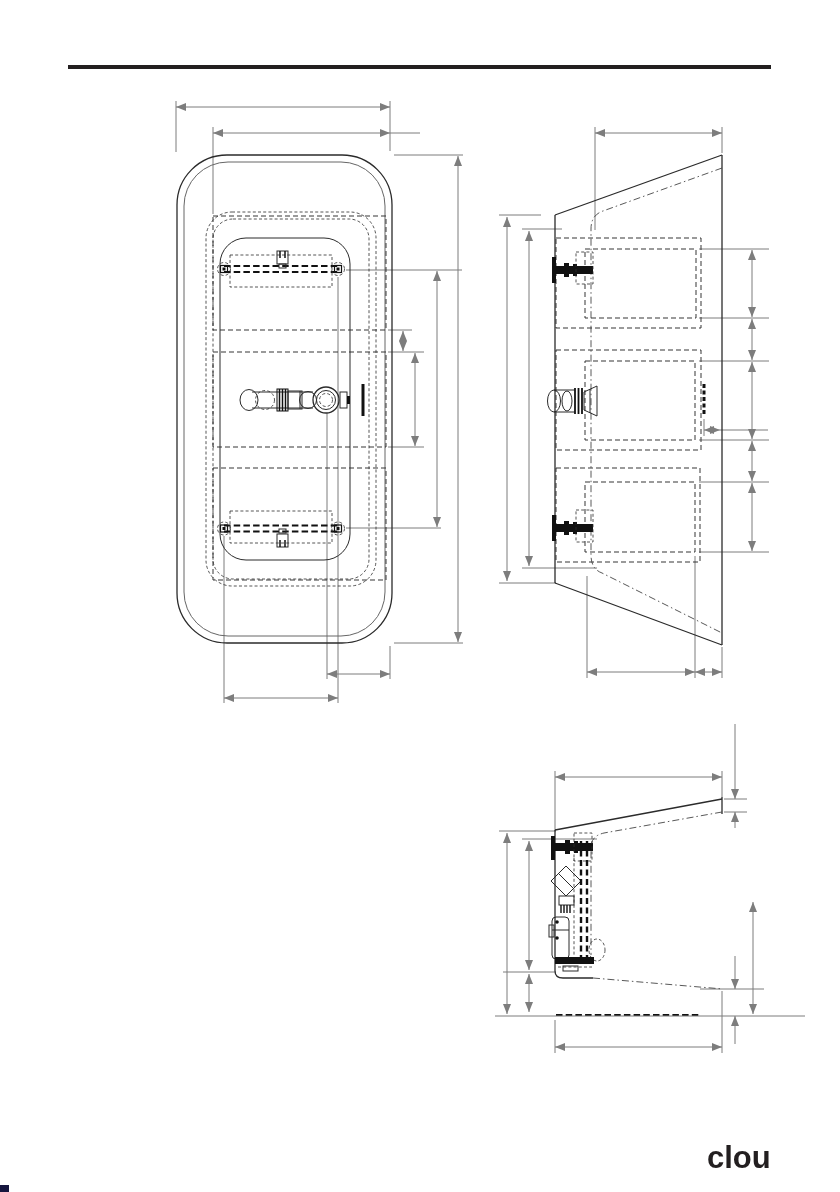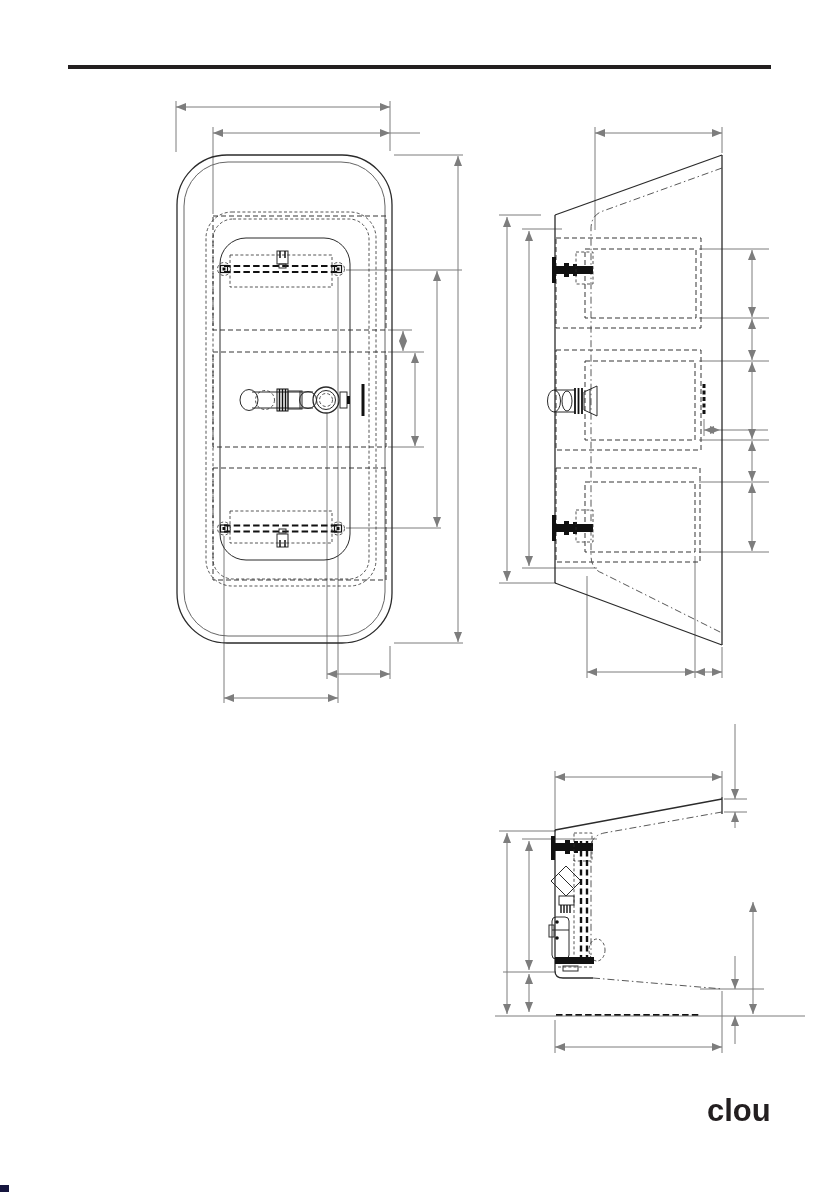--- a/index.html
+++ b/index.html
@@ -32,21 +32,21 @@
   .dl2{stroke:var(--ink);stroke-width:1;fill:none;}
   .dlg{stroke:#666;stroke-width:1;fill:none;}
   .dsh{stroke:var(--ink);stroke-width:.95;fill:none;stroke-dasharray:5 3;}
   .dshf{stroke:var(--ink);stroke-width:.8;fill:none;stroke-dasharray:3 2.2;}
   .dd{stroke:#454545;stroke-width:.9;fill:none;stroke-dasharray:7 3 1.5 3;}
   .bold-dash{stroke:var(--black);stroke-width:2.2;fill:none;stroke-dasharray:6.5 3.2;}
   .bk{fill:var(--black);stroke:none;}
   .bl{stroke:var(--black);fill:none;}
 
   .logo{
-    position:absolute;left:707px;top:1093px;
+    position:absolute;left:707px;top:1140px;
     color:var(--rule);
     font-size:31px;font-weight:700;letter-spacing:0px;
     font-family:"Liberation Sans", sans-serif;
   }
   .corner{
     position:absolute;left:0;top:1185px;width:9px;height:7px;
     background:var(--mark);
   }
 </style>
 </head>

